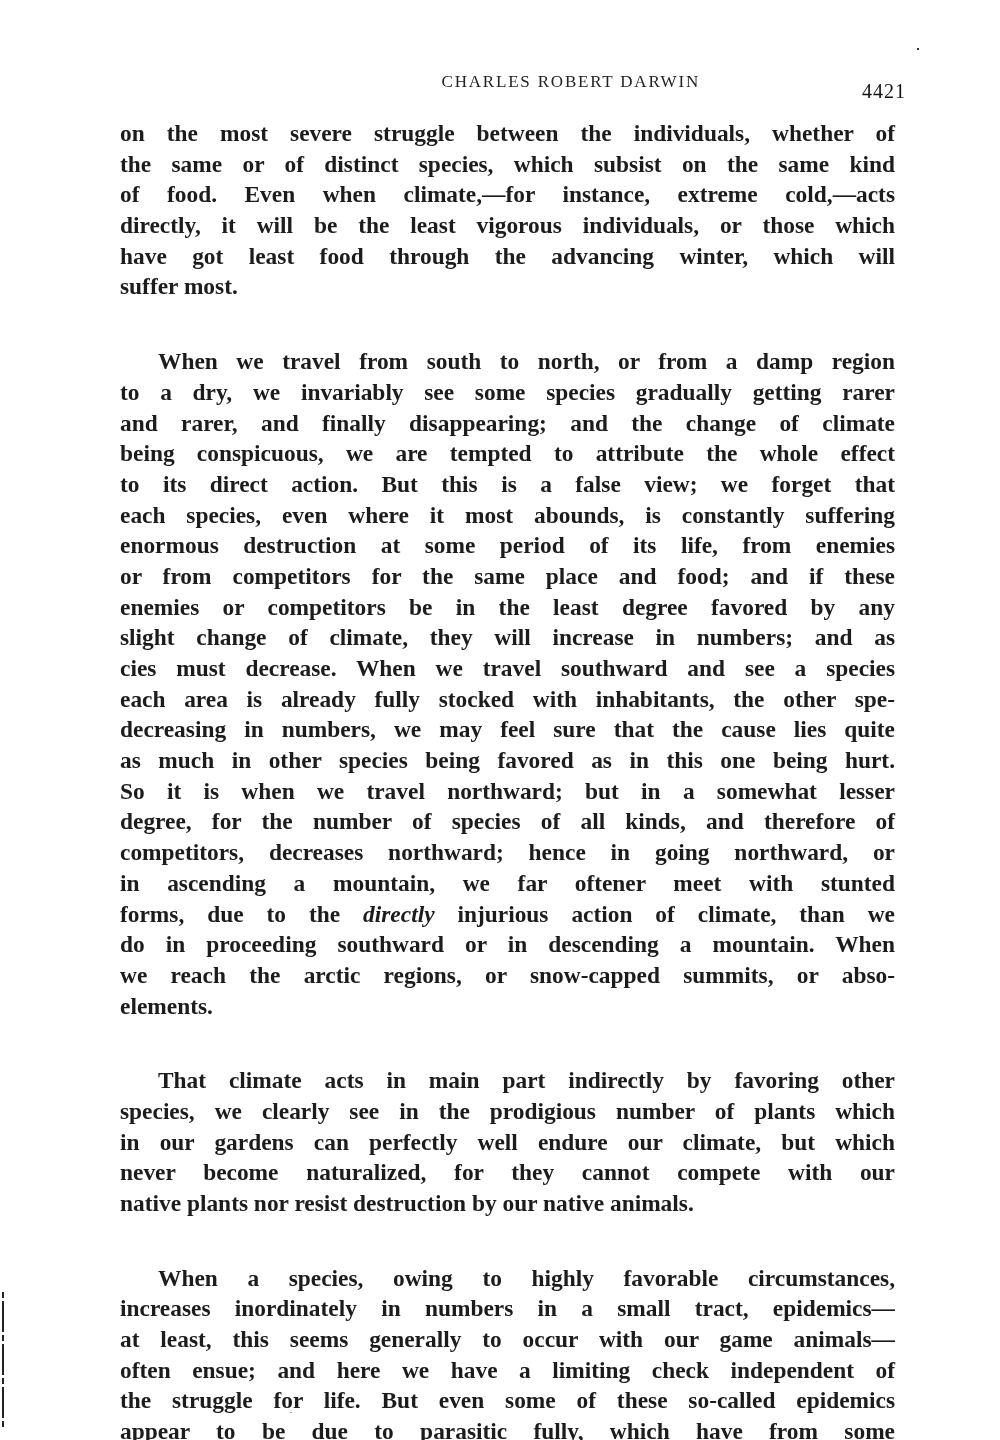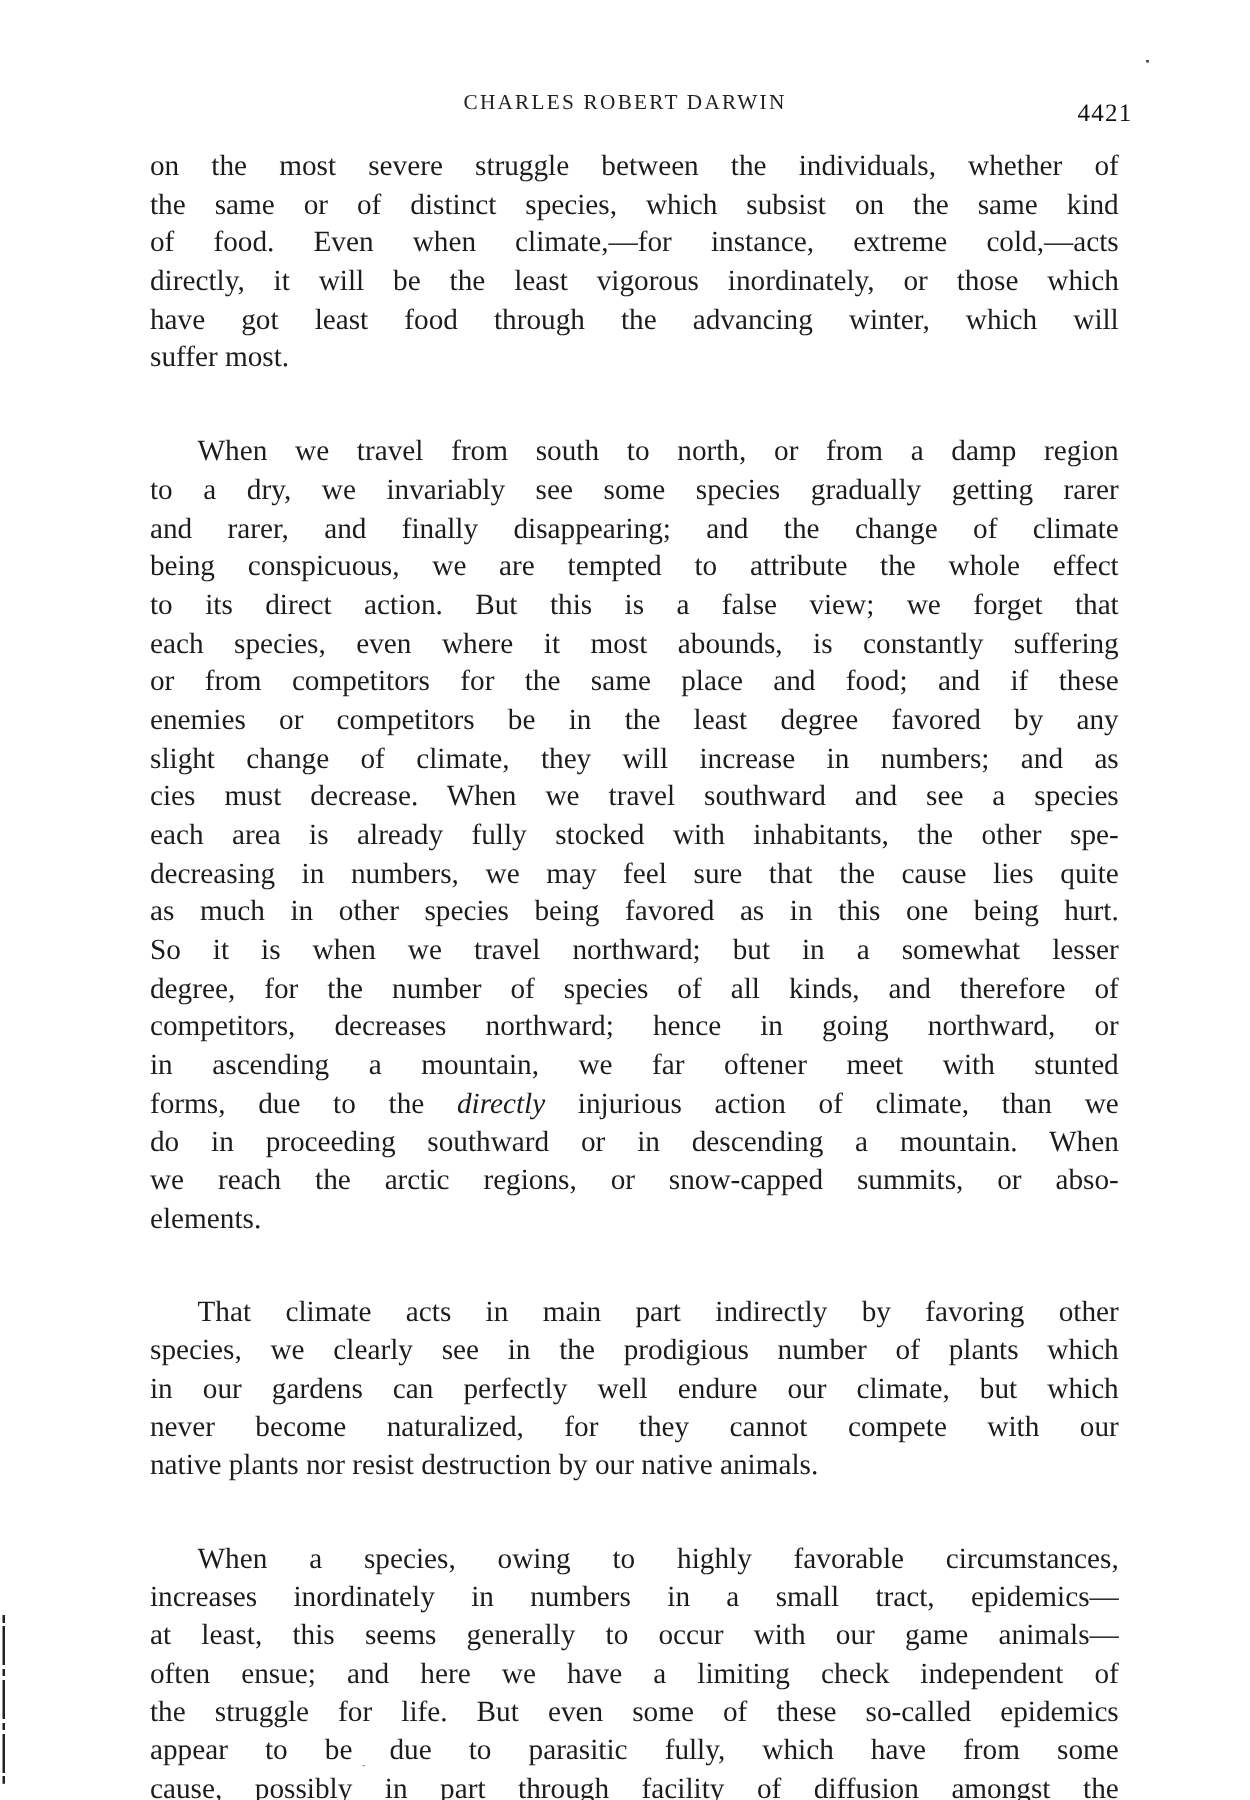--- a/index.html
+++ b/index.html
@@ -1,30 +1,30 @@
 <!DOCTYPE html>
 <html><head>
 <meta charset="utf-8">
 <style>
   html, body { margin: 0; padding: 0; background: #ffffff; }
   body { width: 1000px; height: 1440px; position: relative; overflow: hidden; }
   .page { position: absolute; left: 0; top: 0; width: 1000px; height: 1440px; background: #ffffff; color: #1a1a1a; }
   .running-head {
-    position: absolute; left: 300px; top: 72px; width: 400px; text-align: center;
+    position: absolute; left: 300px; top: 72px; width: 400px; text-align: right;
     font-family: "Liberation Serif", "DejaVu Serif", serif; font-size: 17px; letter-spacing: 1.8px; color: #222;
   }
   .page-number {
     position: absolute; left: 838px; top: 80px;
     font-family: "Liberation Serif", "DejaVu Serif", serif; font-size: 20px; letter-spacing: 1px; color: #111; margin-left: 24px;
   }
   .text-block {
     position: absolute; left: 120px; top: 118px; width: 775px;
     font-family: "Liberation Serif", "DejaVu Serif", serif; font-size: 23.4px; line-height: 30.7px; color: #1c1c1c;
   }
-  .line { display: block; white-space: nowrap; text-align: justify; text-align-last: justify; height: 30.7px; }
+  .line { display: block; white-space: nowrap; text-align: justify; text-align-last: justify; height: 30.7px; font-weight: bold; }
   .line.last { text-align-last: left; }
   .line.indent { padding-left: 38px; margin-top: 44px; }
   .line em { font-style: italic; }
   .margin-rule {
     position: absolute; left: 2px; top: 1292px; width: 2px; height: 135px;
     background: repeating-linear-gradient(to bottom, #222 0 6px, transparent 6px 9px, #222 9px 40px, transparent 40px 43px);
   }
   .speck { position: absolute; left: 917px; top: 48px; width: 2px; height: 2px; background: #333; }
   .speck2 { position: absolute; left: 290px; top: 1412px; width: 2px; height: 1px; background: #999; }
 </style>
@@ -34,31 +34,32 @@
 <div class="page">
   <div class="speck"></div>
   <div class="running-head">CHARLES ROBERT DARWIN</div>
   <div class="page-number">4421</div>
 
   <div class="text-block" id="text-block">
       <div>
         <span class="line">on the most severe struggle between the individuals, whether of</span>
         <span class="line">the same or of distinct species, which subsist on the same kind</span>
         <span class="line">of food.  Even when climate,—for instance, extreme cold,—acts</span>
-        <span class="line">directly, it will be the least vigorous inordinately, or those which</span>
+        <span class="line">directly, it will be the least vigorous individuals, or those which</span>
         <span class="line">have got least food through the advancing winter, which will</span>
         <span class="line last">suffer most.</span>
       </div>
       <div>
         <span class="line indent">When we travel from south to north, or from a damp region</span>
         <span class="line">to a dry, we invariably see some species gradually getting rarer</span>
         <span class="line">and rarer, and finally disappearing; and the change of climate</span>
         <span class="line">being conspicuous, we are tempted to attribute the whole effect</span>
         <span class="line">to its direct action.  But this is a false view; we forget that</span>
         <span class="line">each species, even where it most abounds, is constantly suffering</span>
+        <span class="line">enormous destruction at some period of its life, from enemies</span>
         <span class="line">or from competitors for the same place and food; and if these</span>
         <span class="line">enemies or competitors be in the least degree favored by any</span>
         <span class="line">slight change of climate, they will increase in numbers; and as</span>
         <span class="line">cies must decrease.  When we travel southward and see a species</span>
         <span class="line">each area is already fully stocked with inhabitants, the other spe-</span>
         <span class="line">decreasing in numbers, we may feel sure that the cause lies quite</span>
         <span class="line">as much in other species being favored as in this one being hurt.</span>
         <span class="line">So it is when we travel northward; but in a somewhat lesser</span>
         <span class="line">degree, for the number of species of all kinds, and therefore of</span>
         <span class="line">competitors, decreases northward; hence in going northward, or</span>

